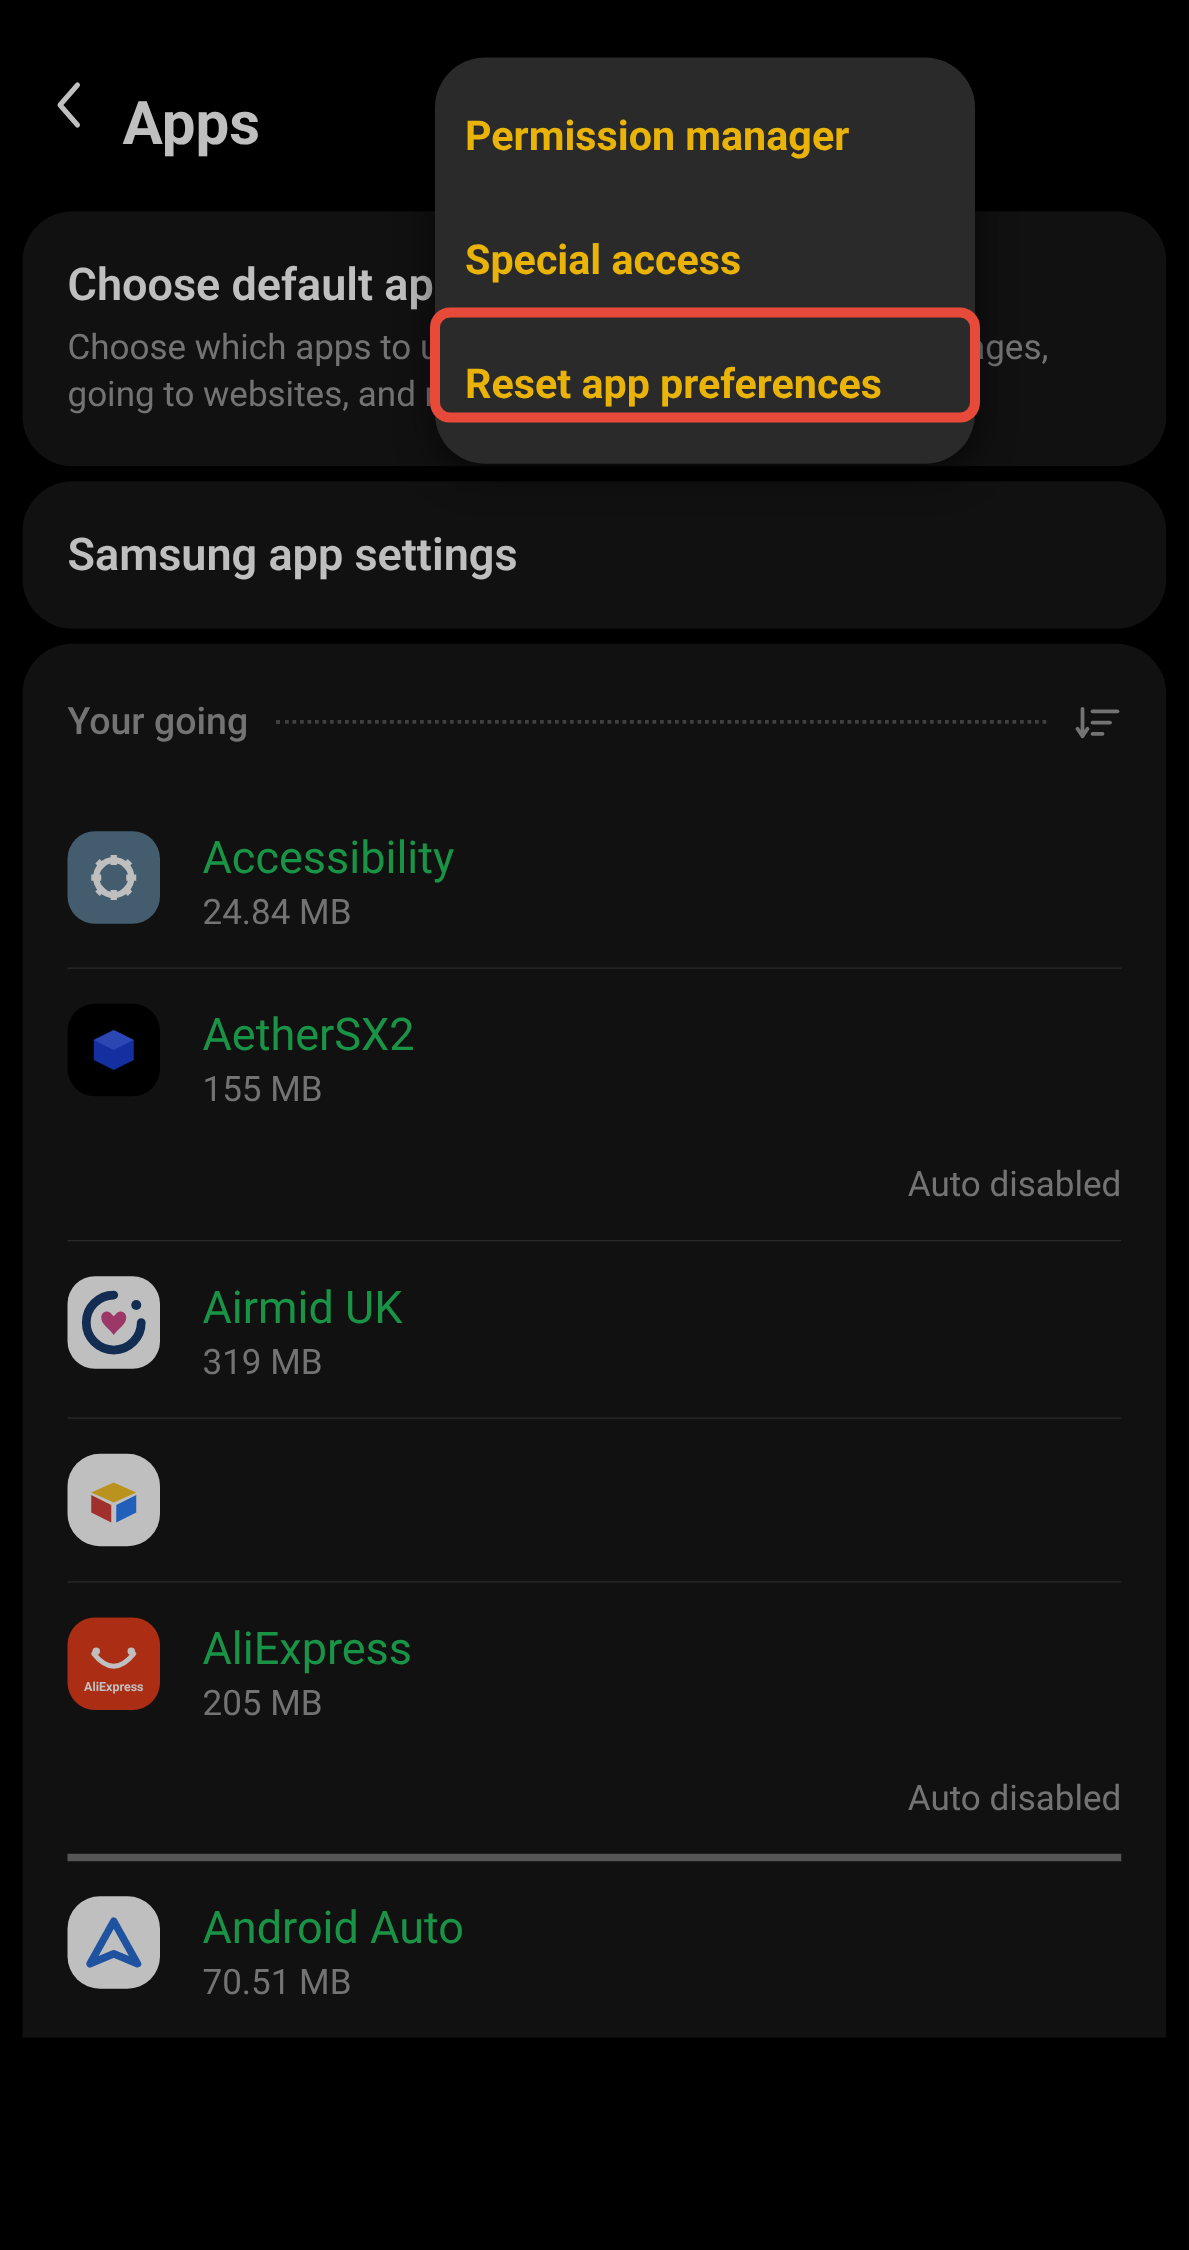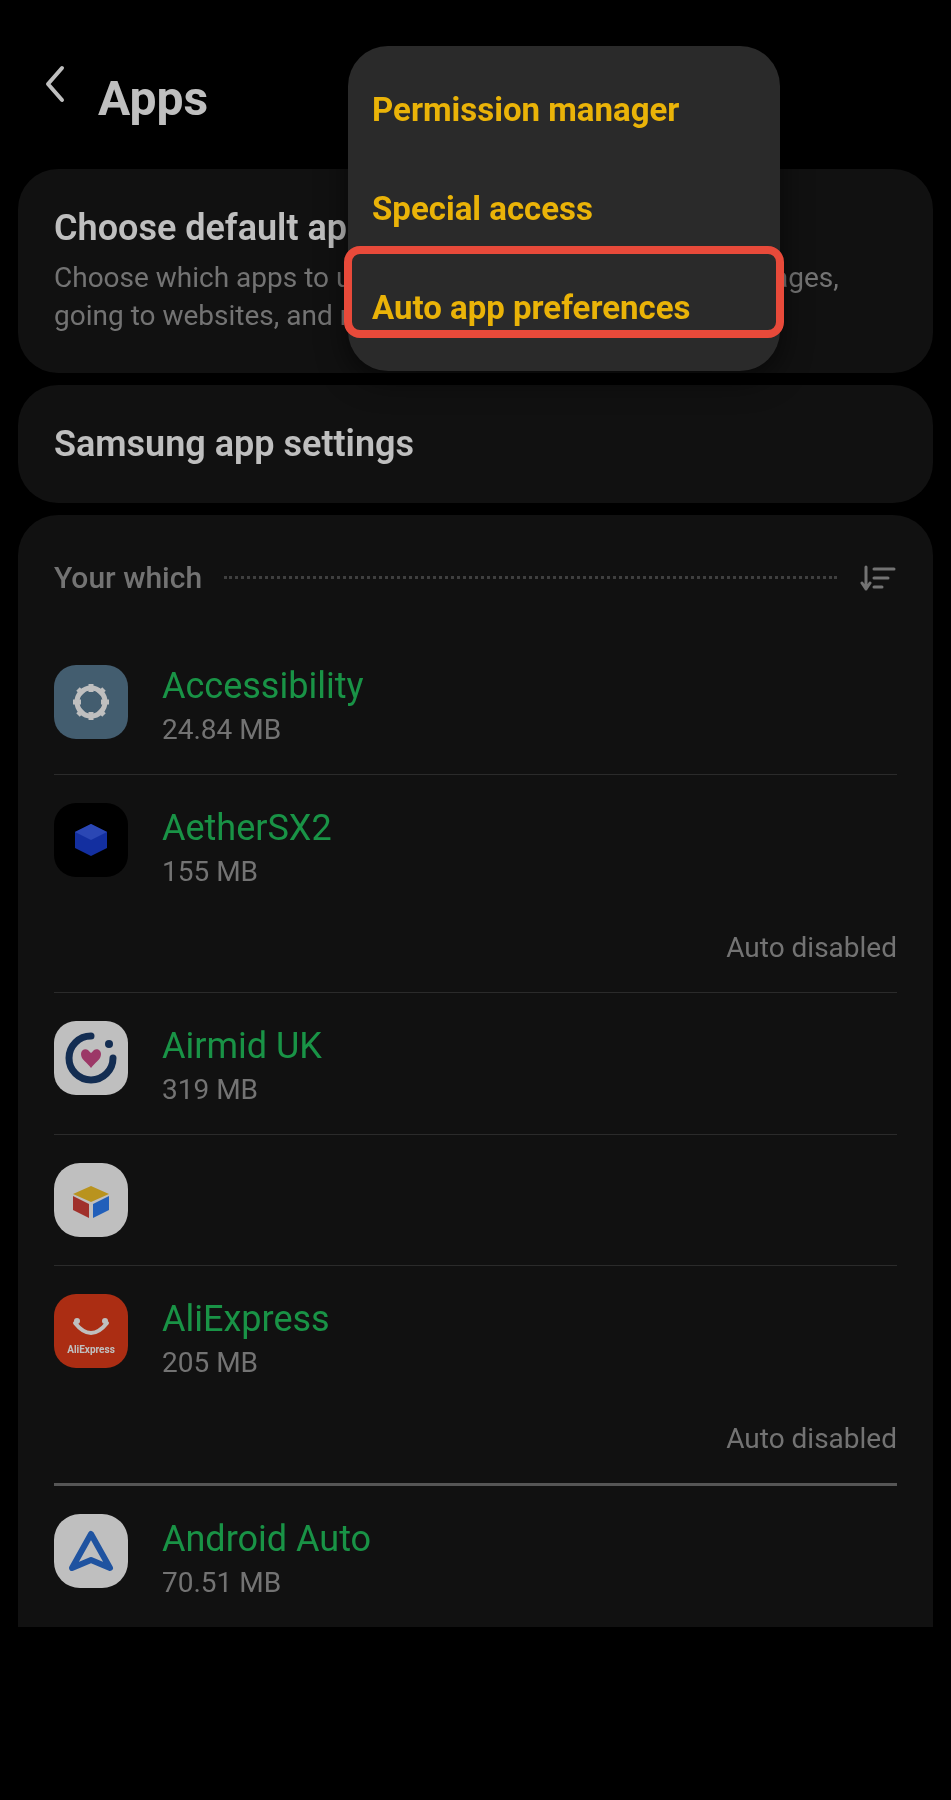--- a/index.html
+++ b/index.html
@@ -180,21 +180,21 @@
   <div class="card-title">Choose default apps</div>
   <div class="card-sub">Choose which apps to use for making calls, sending messages, going to websites, and more.</div>
 </div>
 
 <div class="card">
   <div class="card-title">Samsung app settings</div>
 </div>
 
 <div class="apps-section">
   <div class="apps-header">
-    <div class="apps-header-label">Your which</div>
+    <div class="apps-header-label">Your going</div>
     <div class="dots-line"></div>
     <div class="sort-icon">
       <svg width="36" height="30" viewBox="0 0 36 30" fill="none">
         <path d="M6 4 L6 26 M6 26 L2 20 M6 26 L10 20" stroke="#9a9a9a" stroke-width="3" stroke-linecap="round"></path>
         <line x1="14" y1="6" x2="34" y2="6" stroke="#9a9a9a" stroke-width="3" stroke-linecap="round"></line>
         <line x1="14" y1="15" x2="28" y2="15" stroke="#9a9a9a" stroke-width="3" stroke-linecap="round"></line>
         <line x1="14" y1="24" x2="22" y2="24" stroke="#9a9a9a" stroke-width="3" stroke-linecap="round"></line>
       </svg>
     </div>
   </div>
@@ -268,35 +268,35 @@
         <text x="28" y="50" font-size="10" fill="#fff" text-anchor="middle" font-weight="bold">AliExpress</text>
       </svg>
     </div>
     <div class="app-row-body-wrap">
       <div class="app-name">AliExpress</div>
       <div class="app-size">205 MB</div>
       <div class="app-status">Auto disabled</div>
     </div>
   </div>
 
-  <div class="app-row" style="border-top:3px solid #737373;">
+  <div class="app-row" style="border-top:6px solid #737373;">
     <div class="app-icon ico-androidauto">
       <svg width="50" height="50" viewBox="0 0 50 50">
         <polygon points="25,8 44,42 25,34 6,42" fill="none" stroke="#2a6fd6" stroke-width="6" stroke-linejoin="round"></polygon>
       </svg>
     </div>
     <div class="app-row-body-wrap">
       <div class="app-name">Android Auto</div>
       <div class="app-size">70.51 MB</div>
     </div>
   </div>
 
 </div>
 
 <div class="overlay"></div>
 
 <div class="menu">
   <div class="menu-item">Permission manager</div>
   <div class="menu-item">Special access</div>
-  <div class="menu-item">Auto app preferences</div>
+  <div class="menu-item">Reset app preferences</div>
 </div>
 
 <div class="highlight-box"></div>
 
 </body></html>

